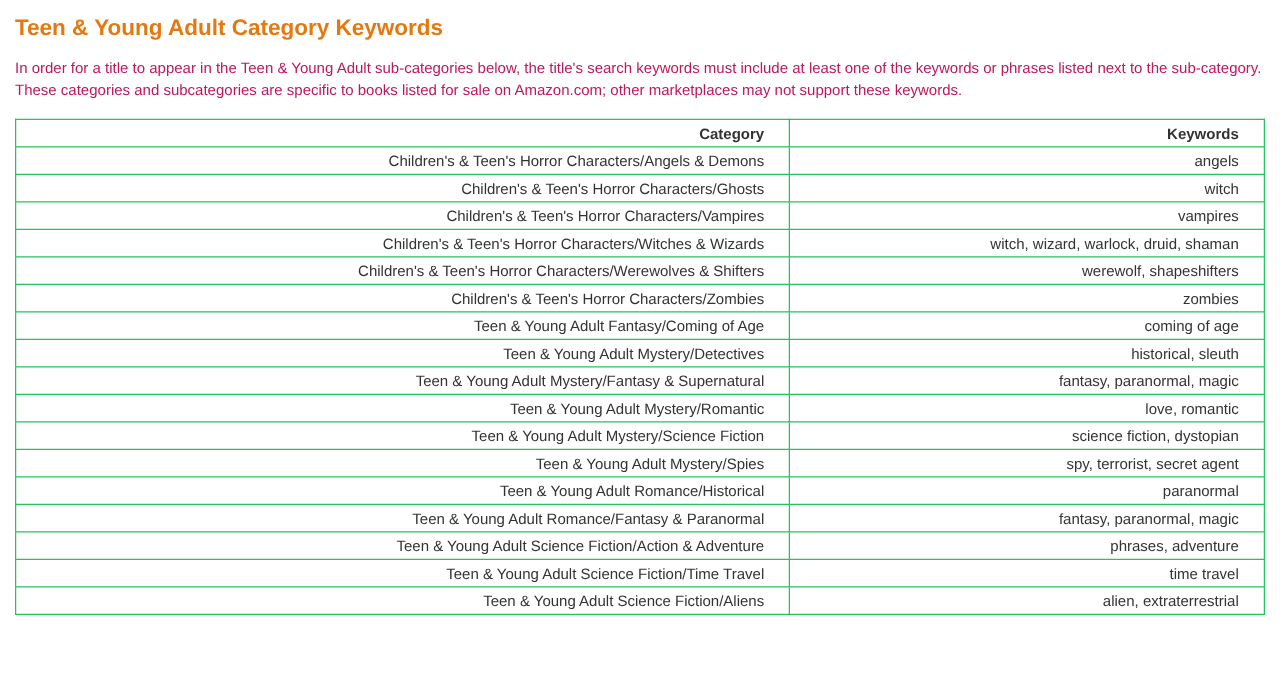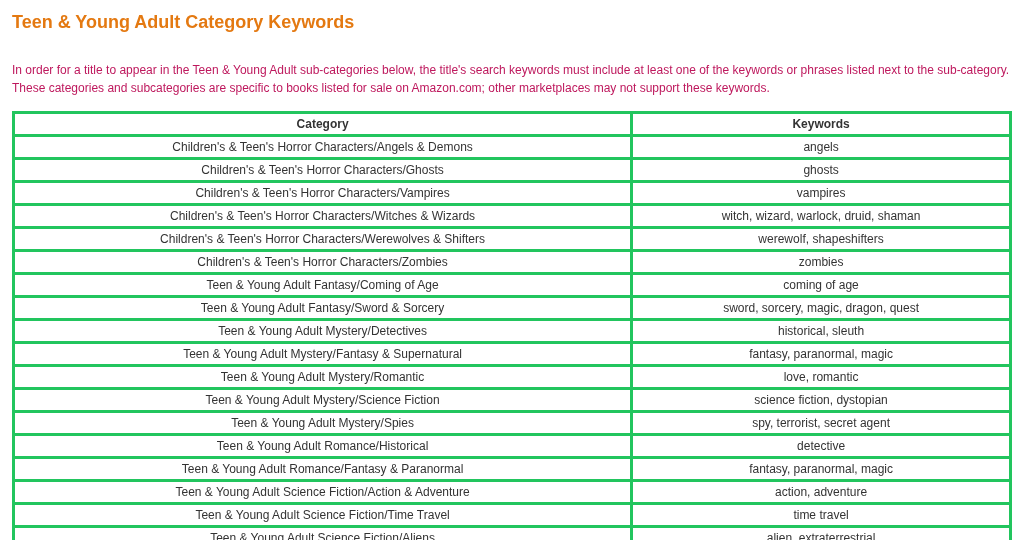--- a/index.html
+++ b/index.html
@@ -10,37 +10,37 @@
     body {
       font-family: Arial, Helvetica, sans-serif;
       padding: 12px;
       background: #fff;
       color: #333;
     }
     h1 {
       color: #e47911;
       font-size: 18px;
       font-weight: bold;
-      margin-bottom: 28px;
+      margin-bottom: 12px;
     }
     .intro {
       font-size: 12px;
       line-height: 1.5;
       color: #be185d;
       margin-bottom: 14px;
     }
     table {
       width: 100%;
       border-collapse: collapse;
       font-size: 12px;
     }
     th, td {
-      border: 3px solid #22c55e;
+      border: 1px solid #22c55e;
       padding: 3px 20px;
-      text-align: center;
+      text-align: right;
       vertical-align: middle;
       height: 22px;
     }
     th {
       font-weight: bold;
       background: #fff;
     }
     .col-category {
       width: 62%;
     }
@@ -62,45 +62,41 @@
       <th class="col-keywords">Keywords</th>
     </tr>
   </thead>
   <tbody id="table-body">
   <tr>
         <td class="col-category">Children's &amp; Teen's Horror Characters/Angels &amp; Demons</td>
         <td class="col-keywords">angels</td>
       </tr>
       <tr>
         <td class="col-category">Children's &amp; Teen's Horror Characters/Ghosts</td>
-        <td class="col-keywords">ghosts</td>
+        <td class="col-keywords">witch</td>
       </tr>
       <tr>
         <td class="col-category">Children's &amp; Teen's Horror Characters/Vampires</td>
         <td class="col-keywords">vampires</td>
       </tr>
       <tr>
         <td class="col-category">Children's &amp; Teen's Horror Characters/Witches &amp; Wizards</td>
         <td class="col-keywords">witch, wizard, warlock, druid, shaman</td>
       </tr>
       <tr>
         <td class="col-category">Children's &amp; Teen's Horror Characters/Werewolves &amp; Shifters</td>
         <td class="col-keywords">werewolf, shapeshifters</td>
       </tr>
       <tr>
         <td class="col-category">Children's &amp; Teen's Horror Characters/Zombies</td>
         <td class="col-keywords">zombies</td>
       </tr>
       <tr>
         <td class="col-category">Teen &amp; Young Adult Fantasy/Coming of Age</td>
         <td class="col-keywords">coming of age</td>
-      </tr>
-      <tr>
-        <td class="col-category">Teen &amp; Young Adult Fantasy/Sword &amp; Sorcery</td>
-        <td class="col-keywords">sword, sorcery, magic, dragon, quest</td>
       </tr>
       <tr>
         <td class="col-category">Teen &amp; Young Adult Mystery/Detectives</td>
         <td class="col-keywords">historical, sleuth</td>
       </tr>
       <tr>
         <td class="col-category">Teen &amp; Young Adult Mystery/Fantasy &amp; Supernatural</td>
         <td class="col-keywords">fantasy, paranormal, magic</td>
       </tr>
       <tr>
@@ -110,29 +106,29 @@
       <tr>
         <td class="col-category">Teen &amp; Young Adult Mystery/Science Fiction</td>
         <td class="col-keywords">science fiction, dystopian</td>
       </tr>
       <tr>
         <td class="col-category">Teen &amp; Young Adult Mystery/Spies</td>
         <td class="col-keywords">spy, terrorist, secret agent</td>
       </tr>
       <tr>
         <td class="col-category">Teen &amp; Young Adult Romance/Historical</td>
-        <td class="col-keywords">detective</td>
+        <td class="col-keywords">paranormal</td>
       </tr>
       <tr>
         <td class="col-category">Teen &amp; Young Adult Romance/Fantasy &amp; Paranormal</td>
         <td class="col-keywords">fantasy, paranormal, magic</td>
       </tr>
       <tr>
         <td class="col-category">Teen &amp; Young Adult Science Fiction/Action &amp; Adventure</td>
-        <td class="col-keywords">action, adventure</td>
+        <td class="col-keywords">phrases, adventure</td>
       </tr>
       <tr>
         <td class="col-category">Teen &amp; Young Adult Science Fiction/Time Travel</td>
         <td class="col-keywords">time travel</td>
       </tr>
       <tr>
         <td class="col-category">Teen &amp; Young Adult Science Fiction/Aliens</td>
         <td class="col-keywords">alien, extraterrestrial</td>
       </tr>
     </tbody>

